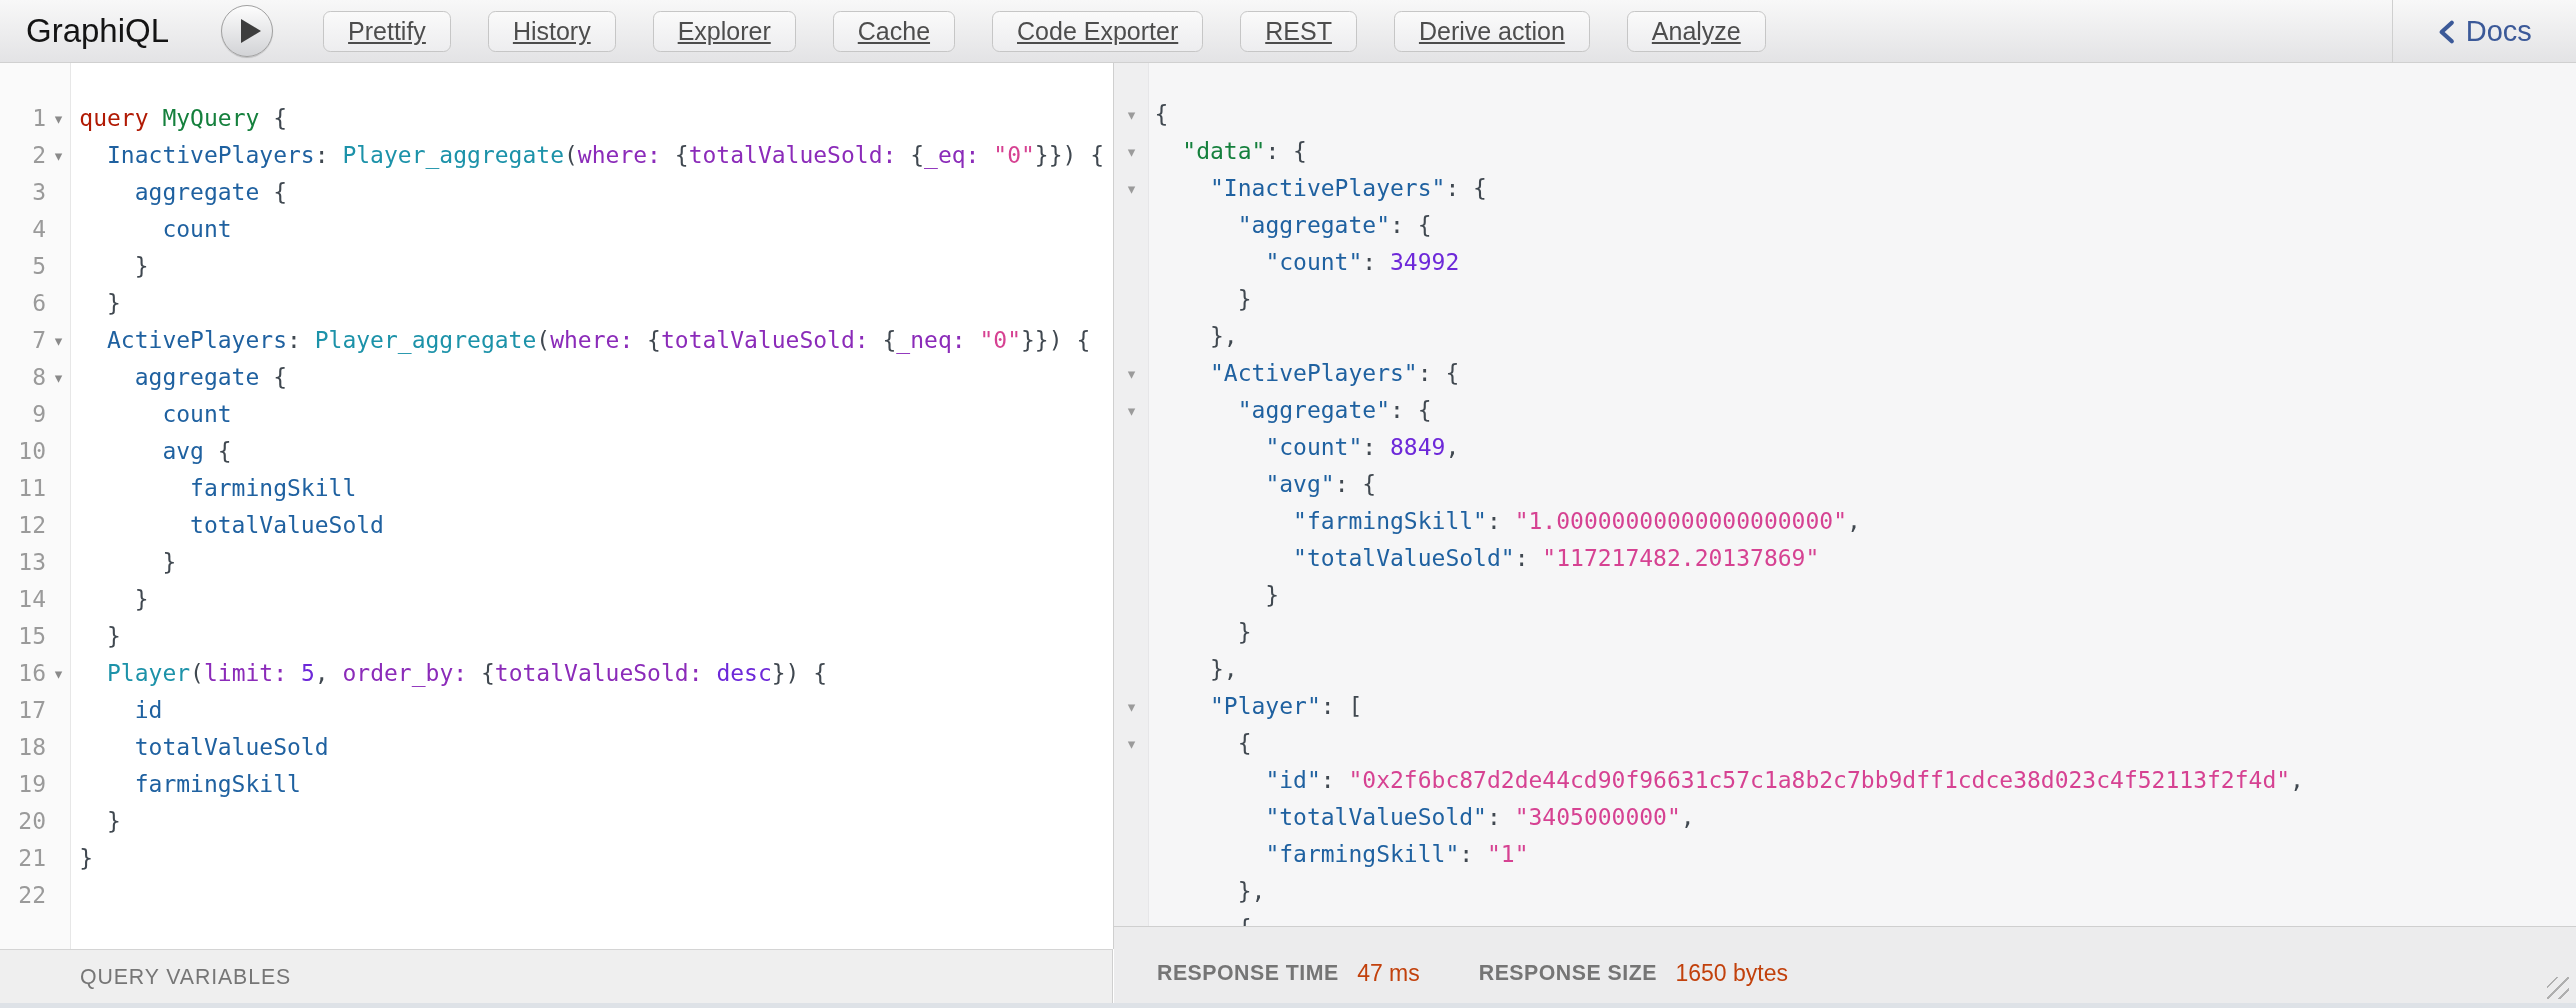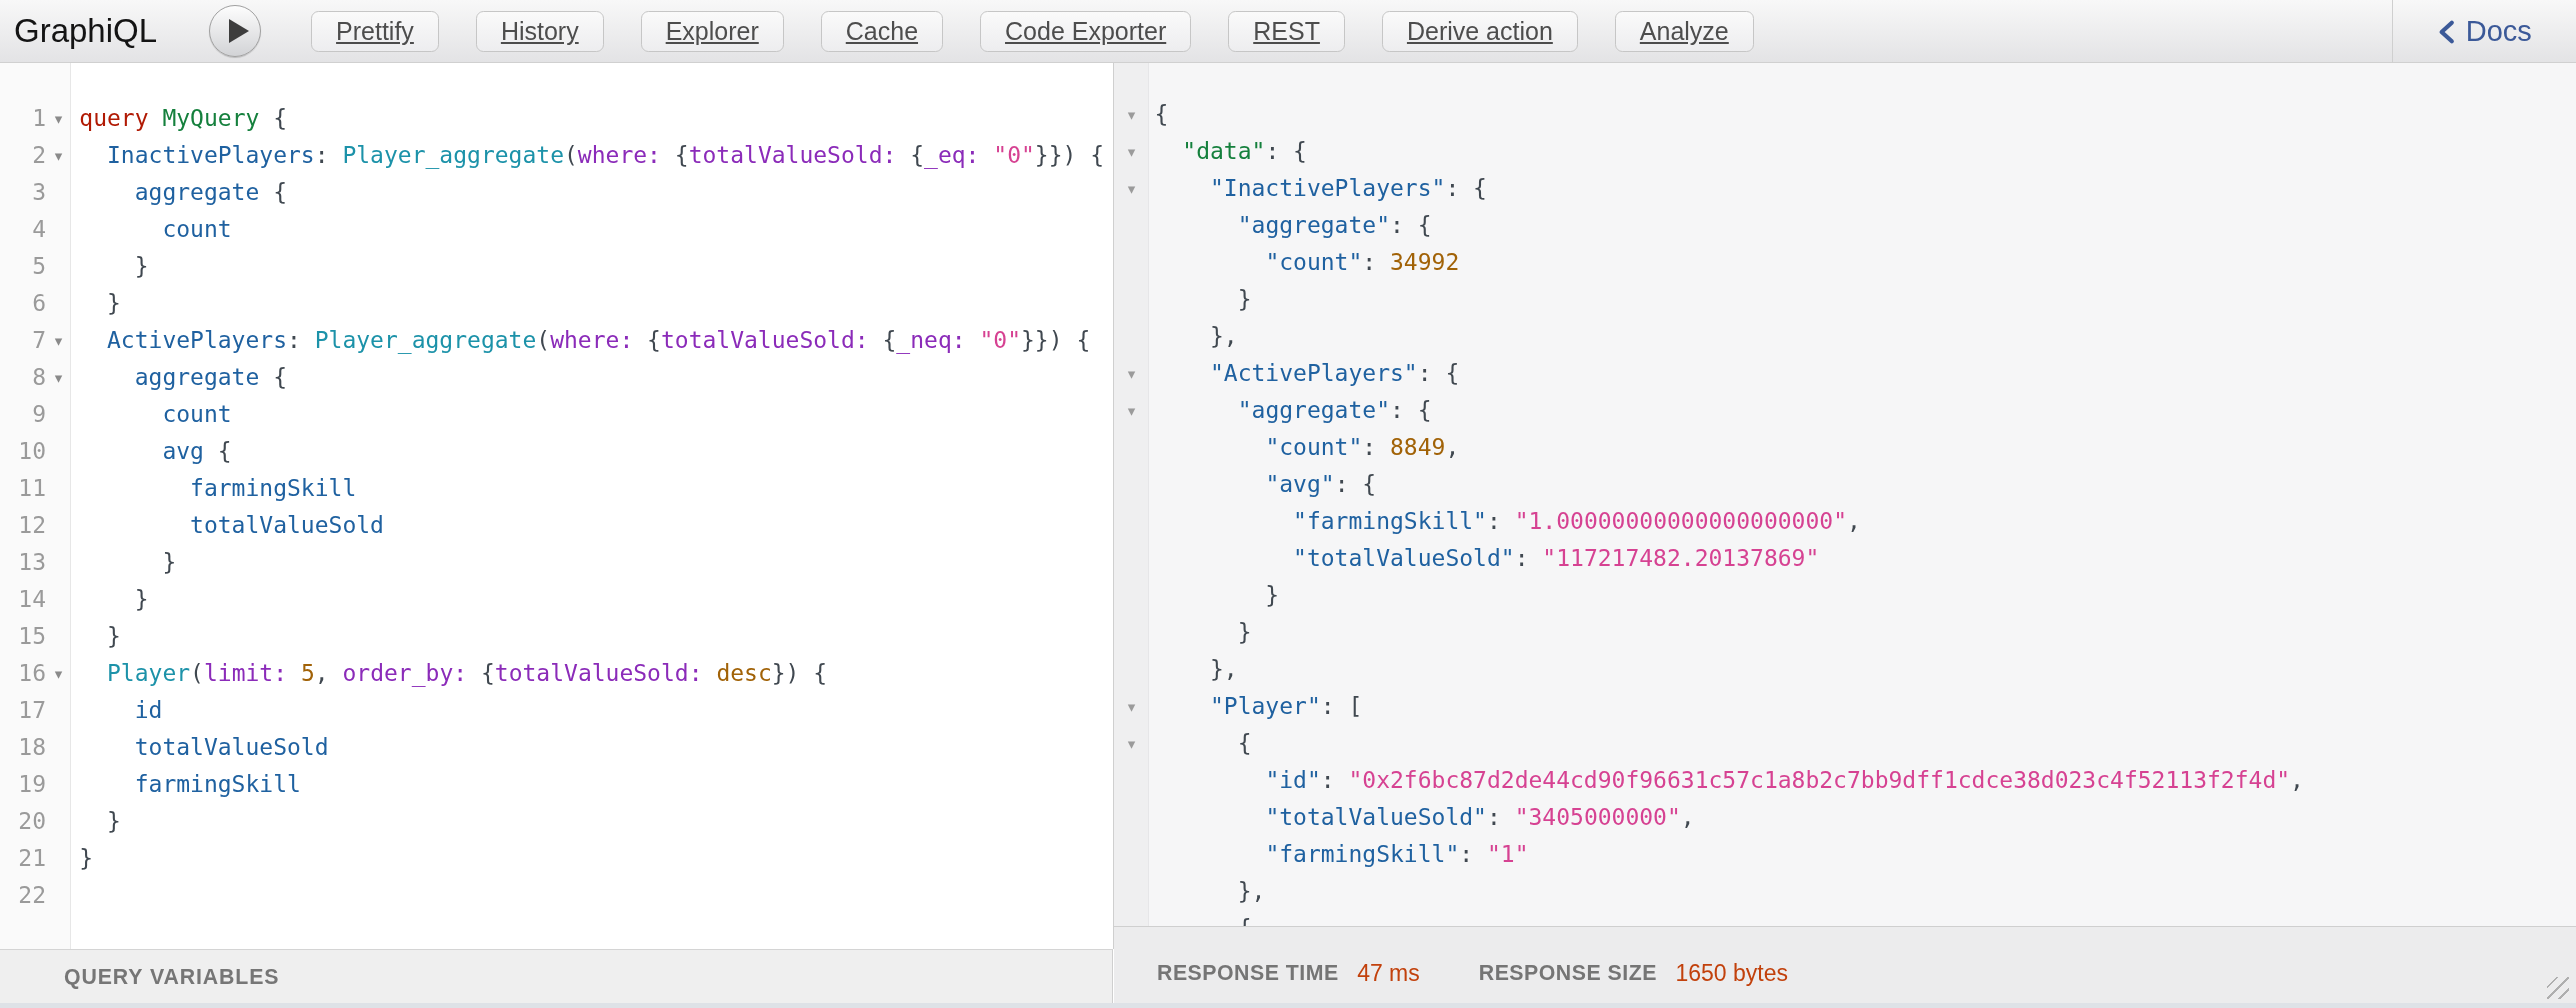--- a/index.html
+++ b/index.html
@@ -8,21 +8,21 @@
     background:#ffffff;font-family:"Liberation Sans",sans-serif;
     -webkit-font-smoothing:antialiased;
   }
   
   .topbar{
     position:absolute;left:0;top:0;width:2576px;height:63px;box-sizing:border-box;
     background:linear-gradient(#f8f8f8,#e3e3e5);
     border-bottom:0.9px solid #d0d0d0;
     display:flex;align-items:center;
   }
-  .logo{font-size:33px;color:#141414;font-weight:500;margin:0 52px 0 14px;}
+  .logo{font-size:33px;color:#141414;font-weight:500;margin:0 52px 0 26px;}
   .execute{
     width:52px;height:52px;border-radius:50%;flex:none;
     background:linear-gradient(#fdfdfd,#d2d3d6);
     border:0.9px solid #a0a0a0;box-shadow:0 0.9px 0.9px rgba(0,0,0,0.18);
     display:flex;align-items:center;justify-content:center;
     margin-right:50px;cursor:pointer;padding:0;
   }
   .play-tri{
     width:0;height:0;margin-left:7.4px;
     border-left:20.4px solid #3d3d3d;
@@ -67,29 +67,29 @@
   .r-row{display:flex;height:37px;line-height:37px;font-family:"DejaVu Sans Mono",monospace;font-size:23px;white-space:pre;}
   .r-arrow{width:35px;flex:none;text-align:center;color:#9b9b9b;font-size:15px;font-family:"Liberation Sans",sans-serif;cursor:pointer;}
   .r-code{padding-left:5.6px;}
   
   .tk-kw{color:#B11A04;}
   .tk-def{color:#15803d;}
   .tk-prop{color:#1F61A0;}
   .tk-qual{color:#1C92A9;}
   .tk-attr{color:#8B2BB9;}
   .tk-str{color:#D64292;}
-  .tk-num{color:#a16207;}
+  .tk-num{color:#6d28d9;}
   .tk-pun{color:#404850;}
   
   .vars-footer{
     position:absolute;left:0;top:949px;width:1113px;height:55px;box-sizing:border-box;
     background:#efefef;border-top:0.9px solid #d4d4d4;border-right:0.9px solid #cfcfcf;
     display:flex;align-items:center;cursor:pointer;
   }
-  .vars-title{margin-left:64px;font-size:21.3px;font-weight:bold;color:#767676;letter-spacing:0.9px;}
+  .vars-title{margin-left:80px;font-size:21.3px;font-weight:normal;color:#767676;letter-spacing:0.9px;}
   .status-footer{
     position:absolute;left:1114px;top:926px;width:1462px;height:93px;box-sizing:border-box;
     background:#ececed;border-top:0.9px solid #cfcfcf;
     display:flex;align-items:center;padding-left:43px;
   }
   .s-label{font-size:21.3px;font-weight:bold;color:#757575;letter-spacing:0.5px;margin-right:18.5px;}
   .s-value{font-size:23px;color:#c2410c;margin-right:59px;}
   .bottom-strip{position:absolute;left:0;top:1003px;width:2576px;height:5.6px;background:#dee2e7;}
   .resize-handle{
     position:absolute;right:7.4px;top:977px;width:22px;height:22px;opacity:0.75;

